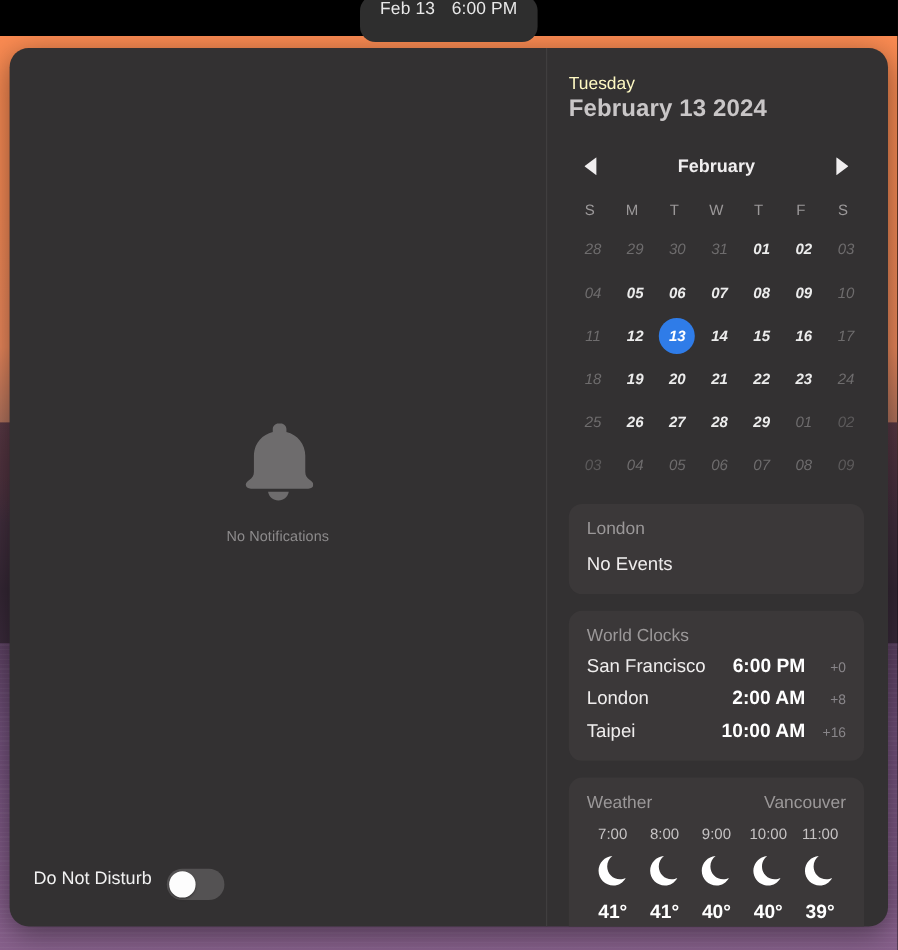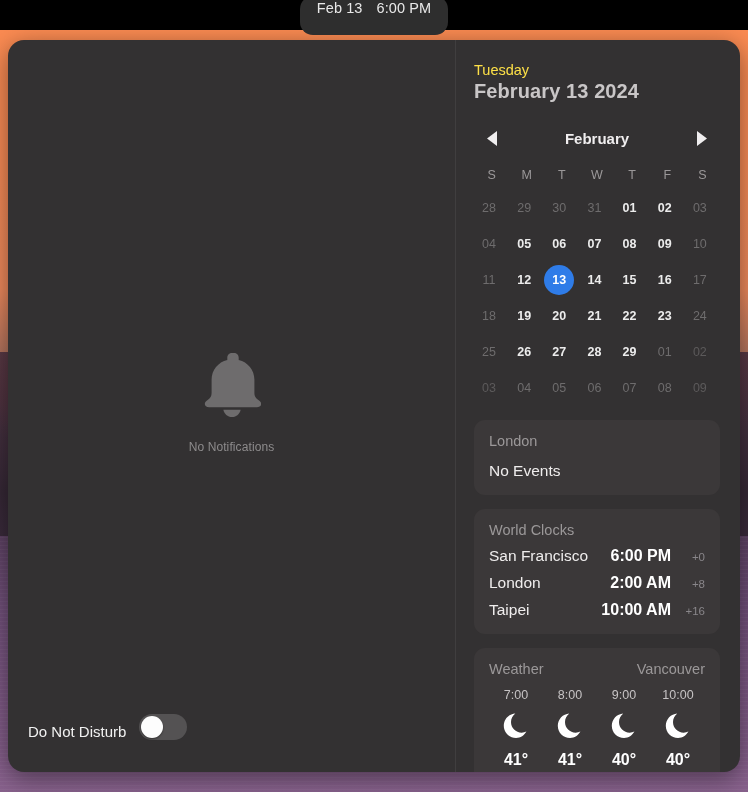--- a/index.html
+++ b/index.html
@@ -81,41 +81,41 @@
   .empty-state {
     position: absolute; left: 0; right: 0; top: 310px;
     display: flex; flex-direction: column; align-items: center;
   }
   .bell-icon svg { display: block; }
   .empty-label {
     margin-top: 22px;
     color: #8d8b8c; font-size: 12px; letter-spacing: .1px;
   }
   .dnd-row {
-    position: absolute; left: 20px; bottom: 32px;
-    display: flex; align-items: flex-end; gap: 13px;
+    position: absolute; left: 20px; bottom: 22px;
+    display: flex; align-items: flex-start; gap: 13px;
   }
   .dnd-label { color: #f1f1f1; font-size: 15px; }
   .toggle {
     width: 48px; height: 26px; border-radius: 13px;
     background: #545253; position: relative; cursor: pointer;
   }
   .toggle .knob {
     position: absolute; top: 2px; left: 2px;
     width: 22px; height: 22px; border-radius: 50%;
     background: #fdfdfd;
     box-shadow: 0 1px 2px rgba(0,0,0,.4);
   }
 
   
   .nc-right {
     flex: 1; padding: 22px 20px 0 18px;
     display: flex; flex-direction: column;
   }
-  .date-weekday { color: #fde047; font-size: 14.5px; margin-bottom: 2px; }
+  .date-weekday { color: #fef9c3; font-size: 14.5px; margin-bottom: 2px; }
   .date-full { color: #c9c6c7; font-size: 20px; font-weight: bold; letter-spacing: .1px; }
 
   .cal-nav {
     display: flex; align-items: center; justify-content: space-between;
     margin-top: 24px; padding: 0 7px;
   }
   .cal-arrow {
     width: 22px; height: 22px; display: flex; align-items: center; justify-content: center;
     cursor: pointer;
   }
@@ -124,21 +124,21 @@
   .cal-grid {
     margin-top: 14px;
     display: grid; grid-template-columns: repeat(7, 1fr);
     row-gap: 0;
   }
   .cal-dow {
     text-align: center; color: #9b9899; font-size: 12.5px;
     padding: 5px 0 8px;
   }
   .cal-cell {
-    height: 36px; display: flex; align-items: center; justify-content: flex-start;
+    height: 36px; display: flex; align-items: center; justify-content: flex-end; font-style: italic;
   }
   .cal-num {
     width: 30px; height: 30px; border-radius: 50%;
     display: flex; align-items: center; justify-content: center;
     font-size: 12.5px; font-weight: bold; color: #ececec;
     cursor: pointer;
   }
   .cal-num.dim { color: #6e6c6d; font-weight: normal; }
   .cal-num.dimmer { color: #5c5a5b; font-weight: normal; }
   .cal-num.sel { background: #2f7ce8; color: #ffffff; }
@@ -416,18 +416,25 @@
                 </svg></div>
               <div class="wx-temp">40°</div>
             </div>
             <div class="wx-col">
               <div class="wx-time">10:00</div>
               <div class="wx-icon"><svg width="28" height="30" viewBox="0 0 28 30">
                   <path fill="#ffffff" d="M24.4 20.6 C23 21.3 21.4 21.7 19.7 21.7 C13.8 21.7 9 16.9 9 11 C9 7.5 10.7 4.4 13.3 2.4 C6.9 2.8 1.8 8.2 1.8 14.7 C1.8 21.5 7.3 27 14.1 27 C18.5 27 22.4 24.4 24.4 20.6 Z"></path>
                 </svg></div>
               <div class="wx-temp">40°</div>
             </div>
+            <div class="wx-col">
+              <div class="wx-time">11:00</div>
+              <div class="wx-icon"><svg width="28" height="30" viewBox="0 0 28 30">
+                  <path fill="#ffffff" d="M24.4 20.6 C23 21.3 21.4 21.7 19.7 21.7 C13.8 21.7 9 16.9 9 11 C9 7.5 10.7 4.4 13.3 2.4 C6.9 2.8 1.8 8.2 1.8 14.7 C1.8 21.5 7.3 27 14.1 27 C18.5 27 22.4 24.4 24.4 20.6 Z"></path>
+                </svg></div>
+              <div class="wx-temp">39°</div>
+            </div>
           </div>
       </div>
 
     </div>
   </div>
 </div>
 
 </body></html>

